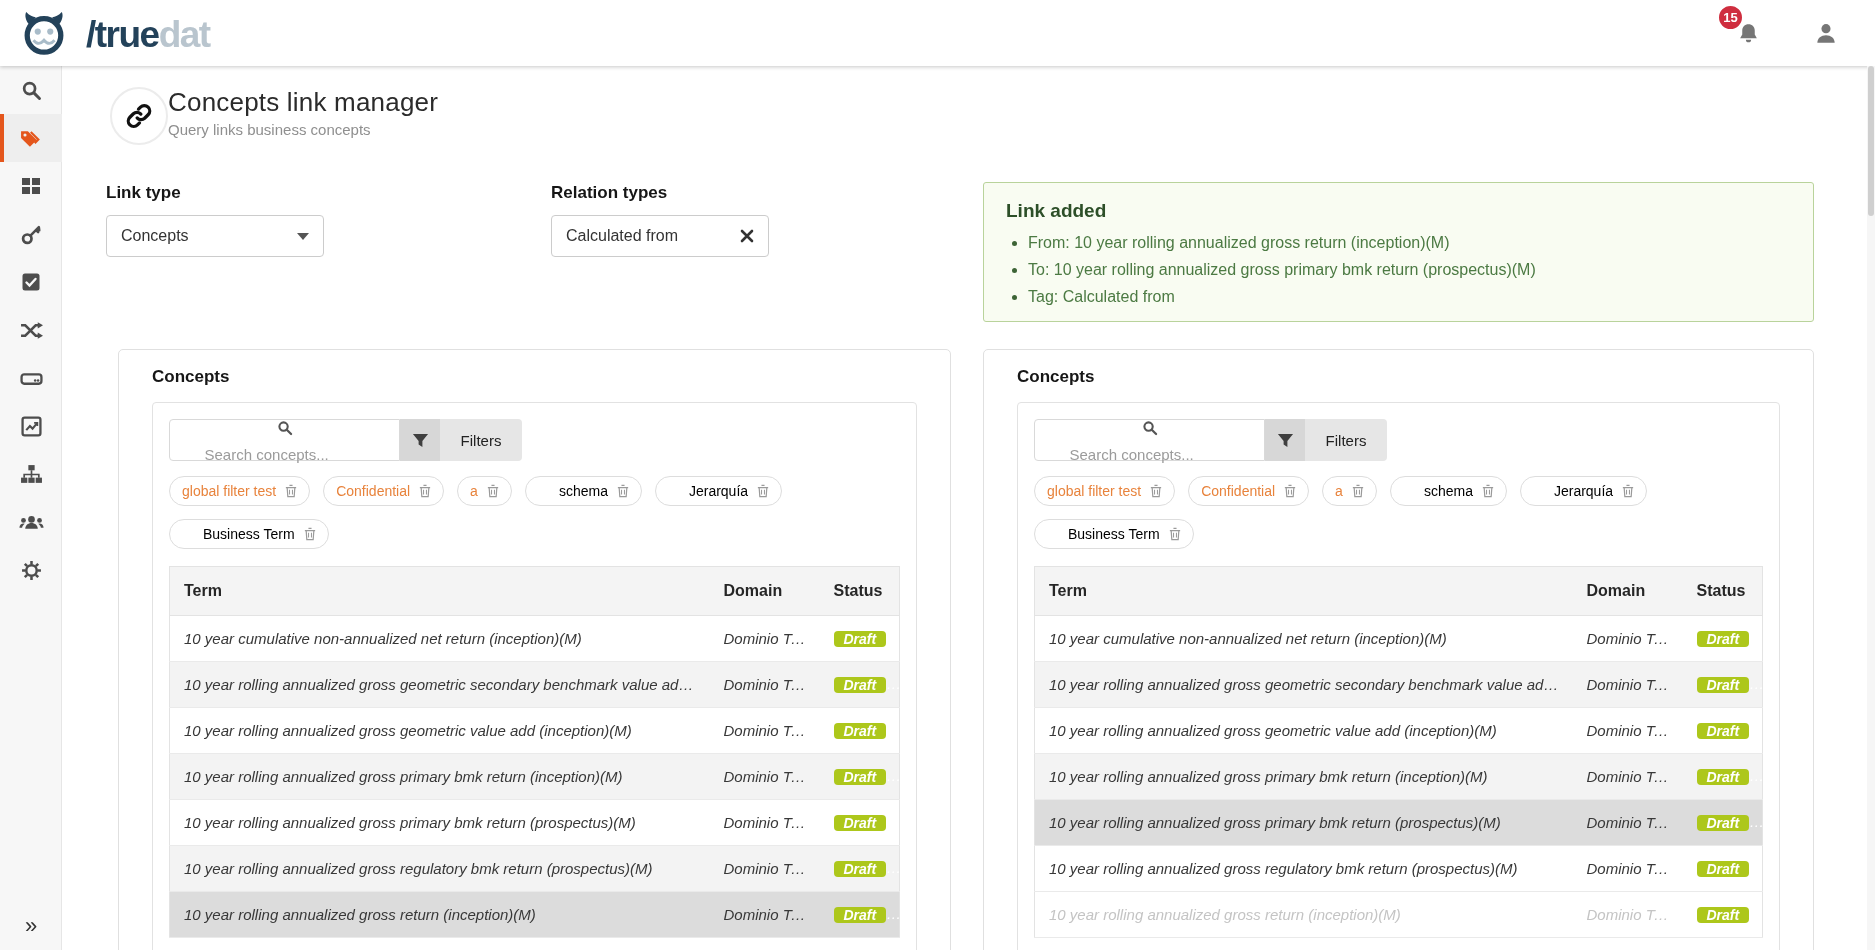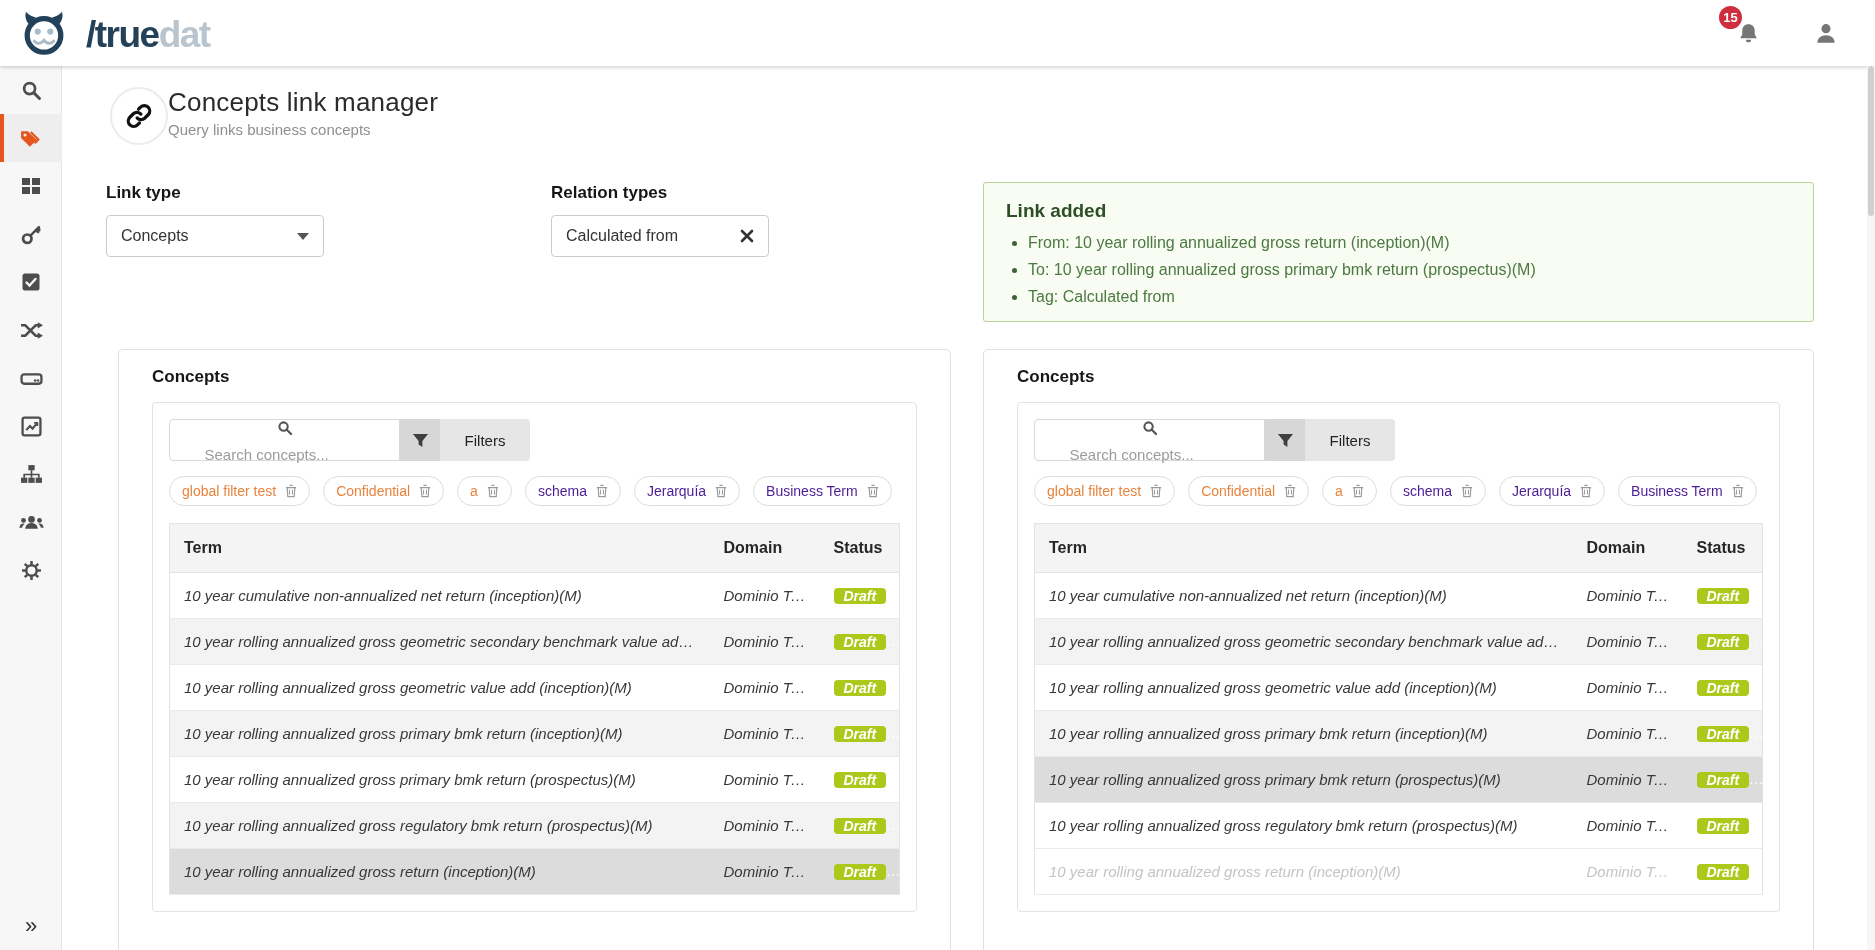--- a/index.html
+++ b/index.html
@@ -66,28 +66,28 @@
   .inner-card { border:1px solid #e2e2e2; border-radius:4px; padding:16px; background:#fff; }
 
   .search-row { display:flex; align-items:stretch; height:42px; }
   .search-box { display:flex; align-items:center; gap:10px; width:231px; border:1px solid #d9d9d9;
     border-radius:4px 0 0 4px; padding:0 12px; color:#555; background:#fff;flex-direction:column; }
   .search-box input { border:none; outline:none; width:160px; font-size:15px; color:#333;
     font-family:"Liberation Sans","DejaVu Sans",sans-serif; background:transparent; }
   .search-box input::placeholder { color:#9b9b9b; }
   .seg-funnel { width:40px; background:#d7d7d7; display:flex; align-items:center; justify-content:center;
     color:#3f3f3f; cursor:pointer; }
-  .seg-filters { width:90px; background:#e6e6e6; border-radius:0 4px 4px 0; display:flex;
+  .seg-filters { width:82px; background:#e6e6e6; border-radius:0 4px 4px 0; display:flex;
     align-items:center; justify-content:center; font-size:15px; color:#222; cursor:pointer; }
 
   .tags-row { display:flex; flex-wrap:wrap; gap:13px; margin-top:15px; }
   .tag-pill { display:flex; align-items:center; gap:9px; height:30px; padding:0 12px;
     border:1px solid #ddd; border-radius:15px; background:#fff; font-size:14px; cursor:pointer; }
   .tag-pill .v-orange { color:#e8833c; }
-  .tag-pill .v-dark { color:#4c1d95; }
+  .tag-pill .v-dark { color:#000000;margin-left:21px; }
   .tag-trash { color:#9a9a9a; display:flex; }
 
   table.concepts { width:100%; margin-top:17px; border-collapse:collapse; border:1px solid #e3e3e3;
     table-layout:fixed; }
   table.concepts col.c-domain { width:110px; }
   table.concepts col.c-status { width:80px; }
   table.concepts th { background:#f4f4f4; text-align:left; font-size:16px; font-weight:700;
     color:#262626; padding:15px 14px; border-bottom:1px solid #e3e3e3; }
   table.concepts td { font-size:15px; color:#383838; padding:14px 14px; border-bottom:1px solid #eaeaea;
     overflow:hidden; white-space:nowrap; text-overflow:ellipsis;font-style:italic; }

